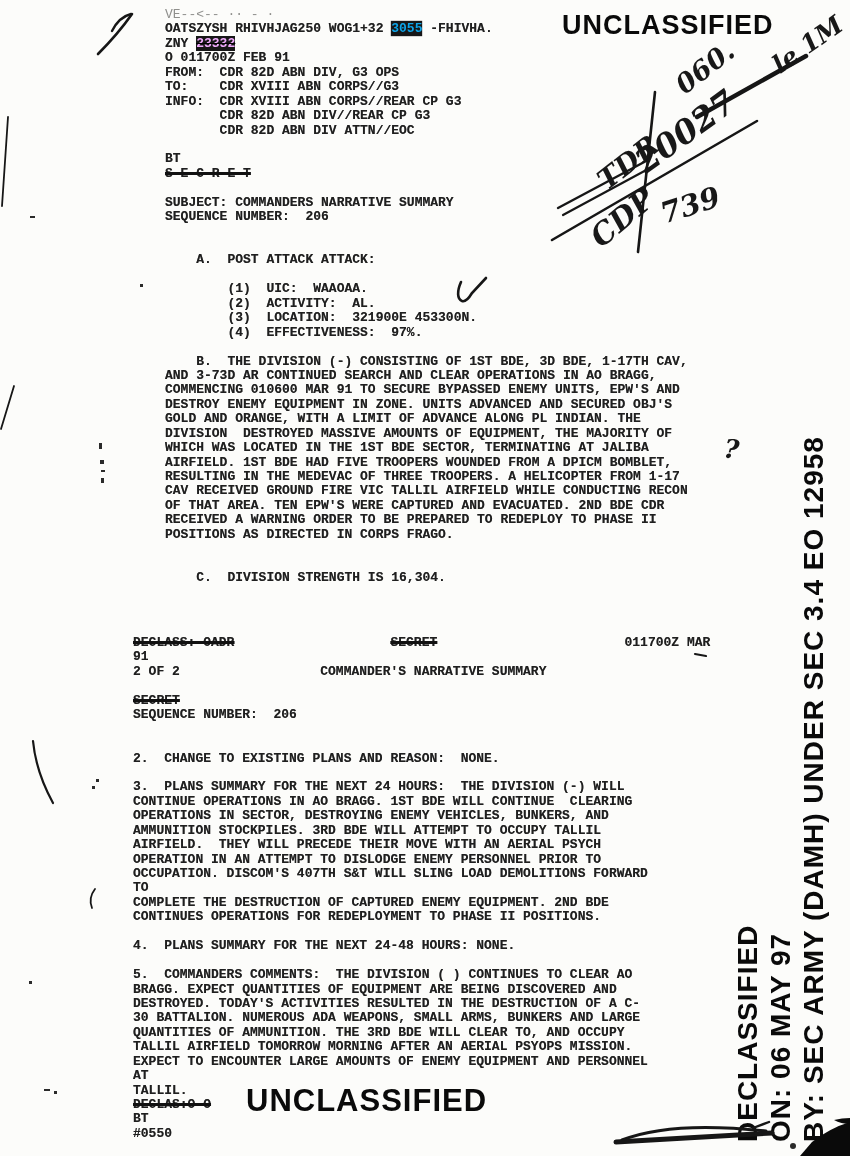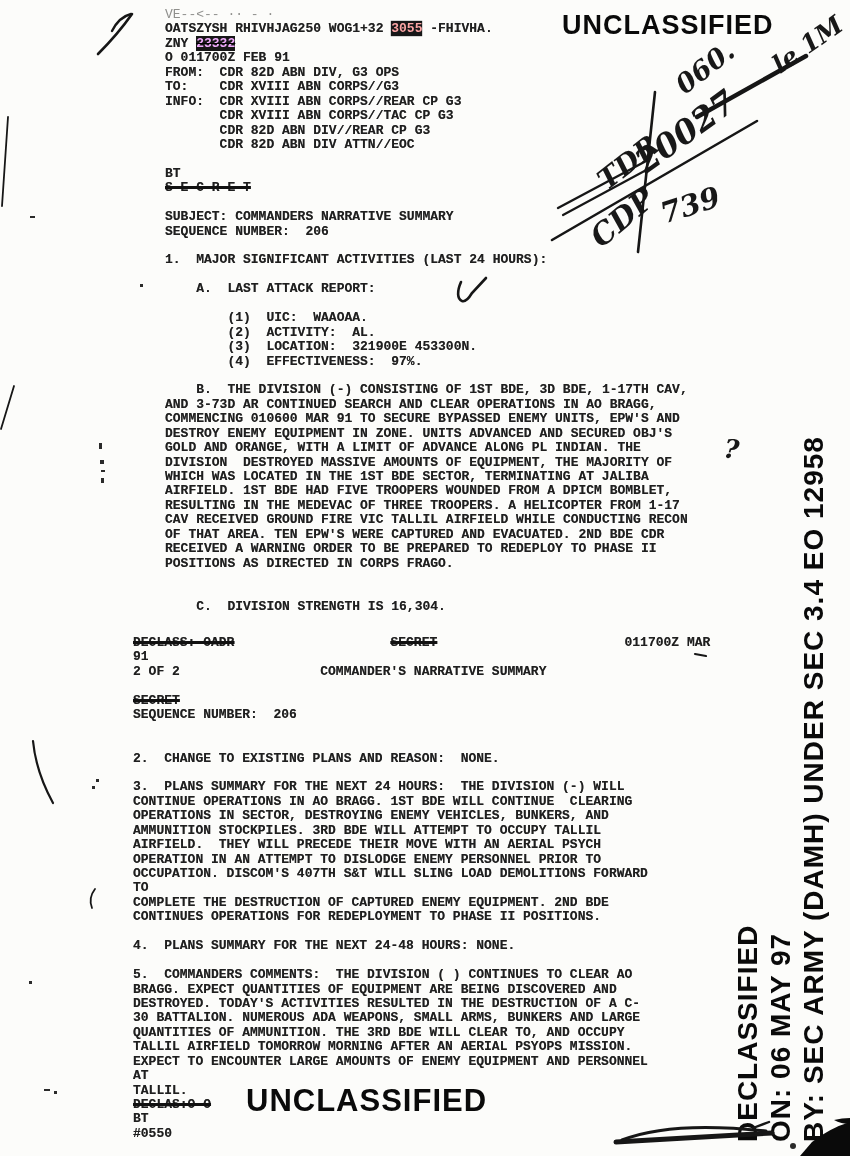--- a/index.html
+++ b/index.html
@@ -3,21 +3,21 @@
 <meta charset="utf-8">
 <style>
   html,body{margin:0;padding:0;background:#e8e8e6;}
   #page{position:relative;width:850px;height:1156px;background:#fcfcfa;overflow:hidden;
         font-family:"Liberation Mono",monospace;}
   .doc-block{position:absolute;color:#1f1f1f;font-weight:700;font-size:13px;
              letter-spacing:0px;text-shadow:0 0 .6px rgba(10,10,10,.55);}
   .doc-line{white-space:pre;line-height:14.45px;height:14.45px;}
   .seg-s{text-decoration:line-through;text-decoration-thickness:3px;text-decoration-color:#111;}
   .seg-u{text-decoration-thickness:1.6px;text-underline-offset:2px;}
-  .seg-r{background:#171717;color:#fca5a5;box-shadow:0 0 1px #171717;}
+  .seg-r{background:#171717;color:#0ea5e9;box-shadow:0 0 1px #171717;}
   .seg-rs{background:#171717;color:#f0abfc;text-decoration:line-through;text-decoration-color:#000;}
   .seg-f{color:#8f8f8c;font-weight:400;text-shadow:none;}
   .stamp{position:absolute;font-family:"Liberation Sans",sans-serif;font-weight:bold;color:#0a0a0a;white-space:nowrap;}
   #stamp-unclass-top{left:562px;top:10px;font-size:27px;letter-spacing:1px;}
   #stamp-unclass-bottom{left:246px;top:1083px;font-size:31px;letter-spacing:1px;}
   #stamp-declass{left:731px;top:1142px;transform:rotate(-90deg);transform-origin:0 0;
                  font-size:28px;line-height:33px;letter-spacing:1px;}
   .hand{position:absolute;font-family:"DejaVu Serif",serif;font-style:italic;font-weight:600;
         color:#181818;white-space:nowrap;}
   svg.overlay{position:absolute;left:0;top:0;pointer-events:none;}
@@ -29,33 +29,31 @@
 
   <div id="doc-blocks">
       <div class="doc-block" style="left: 165px; top: 8px;">
         <div class="doc-line"><span class="seg-f">VE--&lt;-- ·· - ·</span></div>
         <div class="doc-line"><span>OATSZYSH RHIVHJAG250 WOG1+32 </span><span class="seg-r">3055</span><span> -FHIVHA.</span></div>
         <div class="doc-line"><span>ZNY </span><span class="seg-rs">23332</span></div>
         <div class="doc-line">O 011700Z FEB 91</div>
         <div class="doc-line">FROM:  CDR 82D ABN DIV, G3 OPS</div>
         <div class="doc-line">TO:    CDR XVIII ABN CORPS//G3</div>
         <div class="doc-line">INFO:  CDR XVIII ABN CORPS//REAR CP G3</div>
-        <div class="doc-line">       CDR XVIII ABN CORPS//TAC CP G3</div>
         <div class="doc-line">       CDR 82D ABN DIV//REAR CP G3</div>
         <div class="doc-line">       CDR 82D ABN DIV ATTN//EOC</div>
         <div class="doc-line"> </div>
         <div class="doc-line">BT</div>
         <div class="doc-line"><span class="seg-s">S E C R E T</span></div>
         <div class="doc-line"> </div>
         <div class="doc-line">SUBJECT: COMMANDERS NARRATIVE SUMMARY</div>
         <div class="doc-line">SEQUENCE NUMBER:  206</div>
         <div class="doc-line"> </div>
-        <div class="doc-line">1.  MAJOR SIGNIFICANT ACTIVITIES (LAST 24 HOURS):</div>
         <div class="doc-line"> </div>
-        <div class="doc-line">    A.  LAST ATTACK REPORT:</div>
+        <div class="doc-line">    A.  POST ATTACK ATTACK:</div>
         <div class="doc-line"> </div>
         <div class="doc-line">        (1)  UIC:  WAAOAA.</div>
         <div class="doc-line">        (2)  ACTIVITY:  AL.</div>
         <div class="doc-line">        (3)  LOCATION:  321900E 453300N.</div>
         <div class="doc-line">        (4)  EFFECTIVENESS:  97%.</div>
         <div class="doc-line"> </div>
         <div class="doc-line"><span>    B.  THE DIVISION (-) CONSISTING OF </span><span class="seg-u">1ST BDE</span><span>, </span><span class="seg-u">3D BDE</span><span>, </span><span class="seg-u">1-17TH CAV</span><span>,</span></div>
         <div class="doc-line"><span>AND </span><span class="seg-u">3-73D AR</span><span> CONTINUED SEARCH AND CLEAR OPERATIONS IN </span><span class="seg-u">AO BRAGG</span><span>,</span></div>
         <div class="doc-line">COMMENCING 010600 MAR 91 TO SECURE BYPASSED ENEMY UNITS, EPW'S AND</div>
         <div class="doc-line">DESTROY ENEMY EQUIPMENT IN ZONE. UNITS ADVANCED AND SECURED OBJ'S</div>

